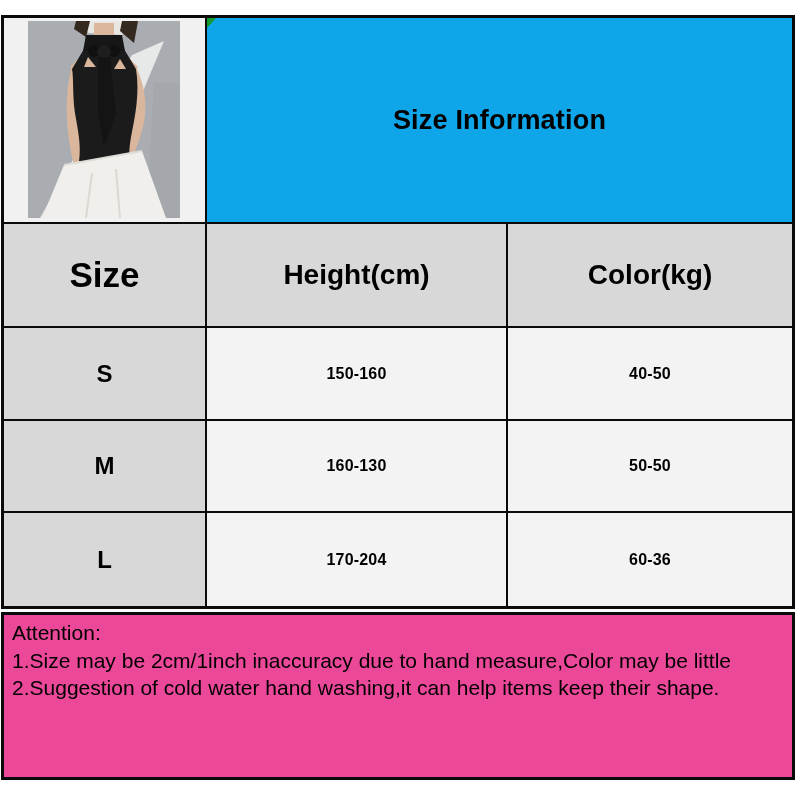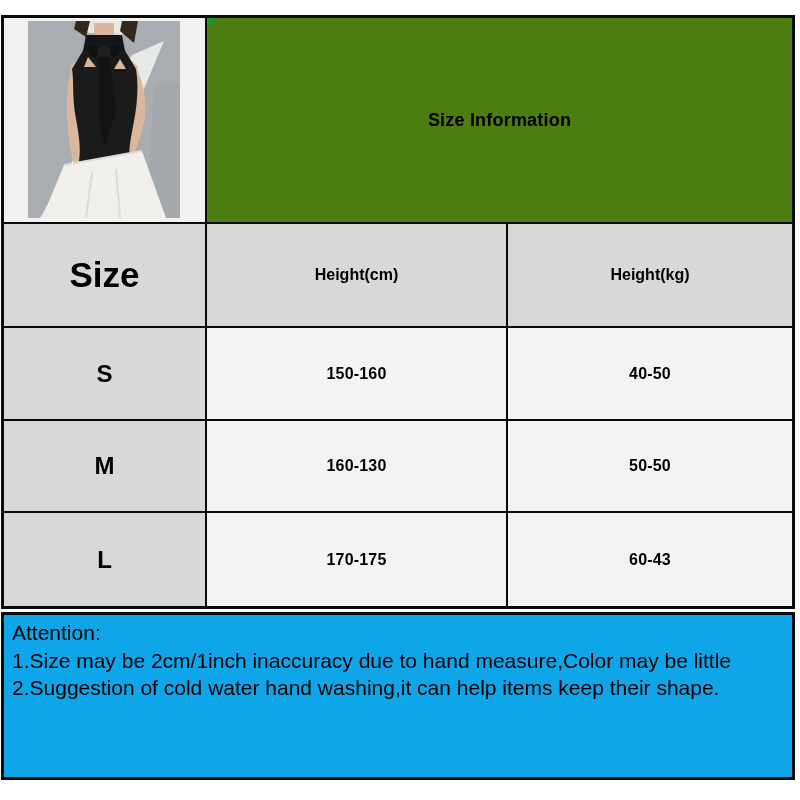--- a/index.html
+++ b/index.html
@@ -10,33 +10,33 @@
   .size-table{
     position:absolute;left:1px;top:15px;width:788px;
     border:3px solid #0a0a0a;background:#0a0a0a;
     display:grid;
     grid-template-columns:201px 299px 1fr;
     grid-template-rows:204px 102px 91px 90px 93px;
     gap:2px;
   }
   .cell{background:#f3f3f3;display:flex;align-items:center;justify-content:center;}
   .photo-cell{background:#f1f1f1;justify-content:flex-start;align-items:flex-start;padding:3px 0 0 24px;}
-  .title-cell{background:#4d7c0f;grid-column:2/4;position:relative;font-size:18px;font-weight:bold;letter-spacing:.2px;}
-  .head{background:#d8d8d8;font-weight:bold;font-size:16px;}
+  .title-cell{background:#0ea5e9;grid-column:2/4;position:relative;font-size:27px;font-weight:bold;letter-spacing:.2px;}
+  .head{background:#d8d8d8;font-weight:bold;font-size:28px;}
   .size-head{font-size:35px;}
   .size-col{background:#d8d8d8;font-weight:bold;font-size:24px;}
   .data{font-size:16px;font-weight:bold;letter-spacing:.2px;}
 
   .green-flag{position:absolute;left:0;top:0;width:9px;height:10px;background:#159a2d;
     clip-path:polygon(0 0,100% 0,0 100%);}
 
   
   .attention-box{
     position:absolute;left:1px;top:612px;width:794px;height:168px;
-    border:3px solid #0a0a0a;background:#0ea5e9;box-sizing:border-box;
+    border:3px solid #0a0a0a;background:#ec4899;box-sizing:border-box;
     padding:4px 8px;font-size:21px;line-height:27.5px;
   }
   .attention-box div{white-space:nowrap;}
 
   .model-photo{display:block;}
 </style>
 </head>
 <body>
 
 <div class="sheet">
@@ -72,33 +72,33 @@
         <path d="M64,152 L58,197 M88,148 L92,197" stroke="#dbd9d4" stroke-width="2" fill="none"></path>
       </svg>
     </div>
     <div class="cell title-cell">
       <span class="green-flag"></span>
       <span>Size Information</span>
     </div>
 
     <div class="cell head size-head">Size</div>
     <div class="cell head">Height(cm)</div>
-    <div class="cell head">Height(kg)</div>
+    <div class="cell head">Color(kg)</div>
 
     <div class="cell size-col">S</div>
     <div class="cell data">150-160</div>
     <div class="cell data">40-50</div>
 
     <div class="cell size-col">M</div>
     <div class="cell data">160-130</div>
     <div class="cell data">50-50</div>
 
     <div class="cell size-col">L</div>
-    <div class="cell data">170-175</div>
-    <div class="cell data">60-43</div>
+    <div class="cell data">170-204</div>
+    <div class="cell data">60-36</div>
 
   </div>
 
   <div class="attention-box">
     <div>Attention:</div>
     <div>1.Size may be 2cm/1inch inaccuracy due to hand measure,Color may be little</div>
     <div>2.Suggestion of cold water hand washing,it can help items keep their shape.</div>
   </div>
 
 </div>

